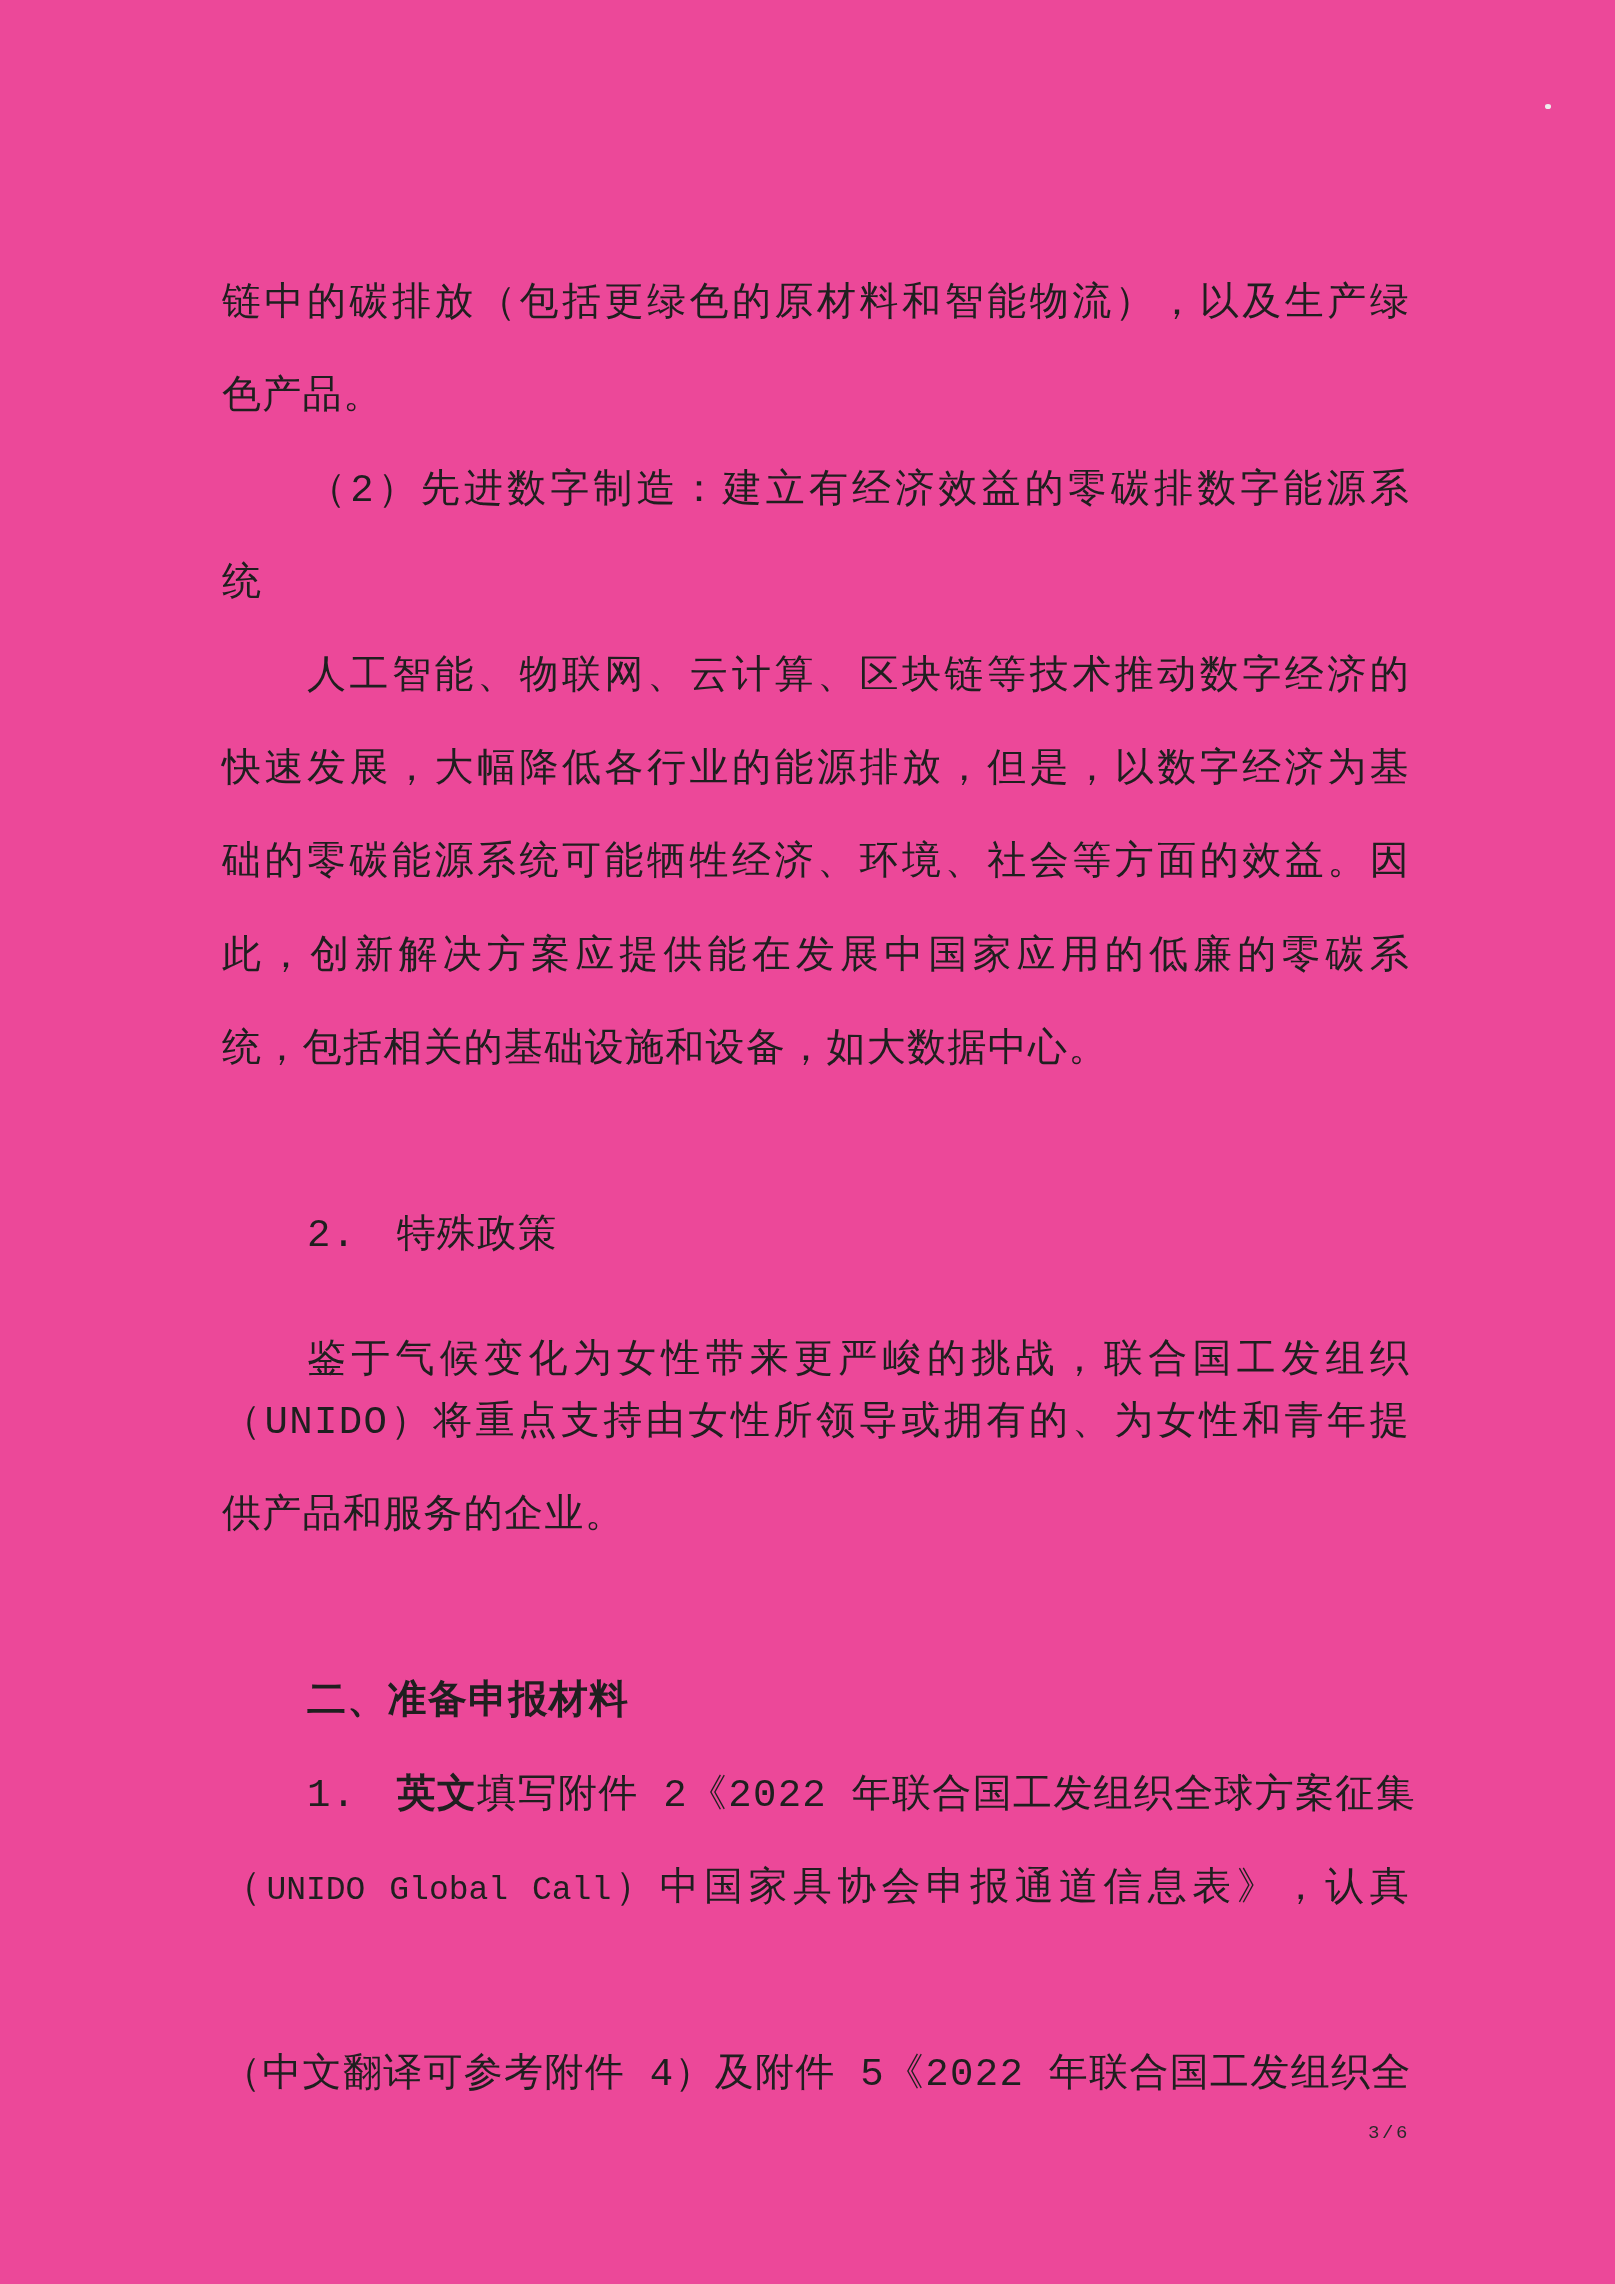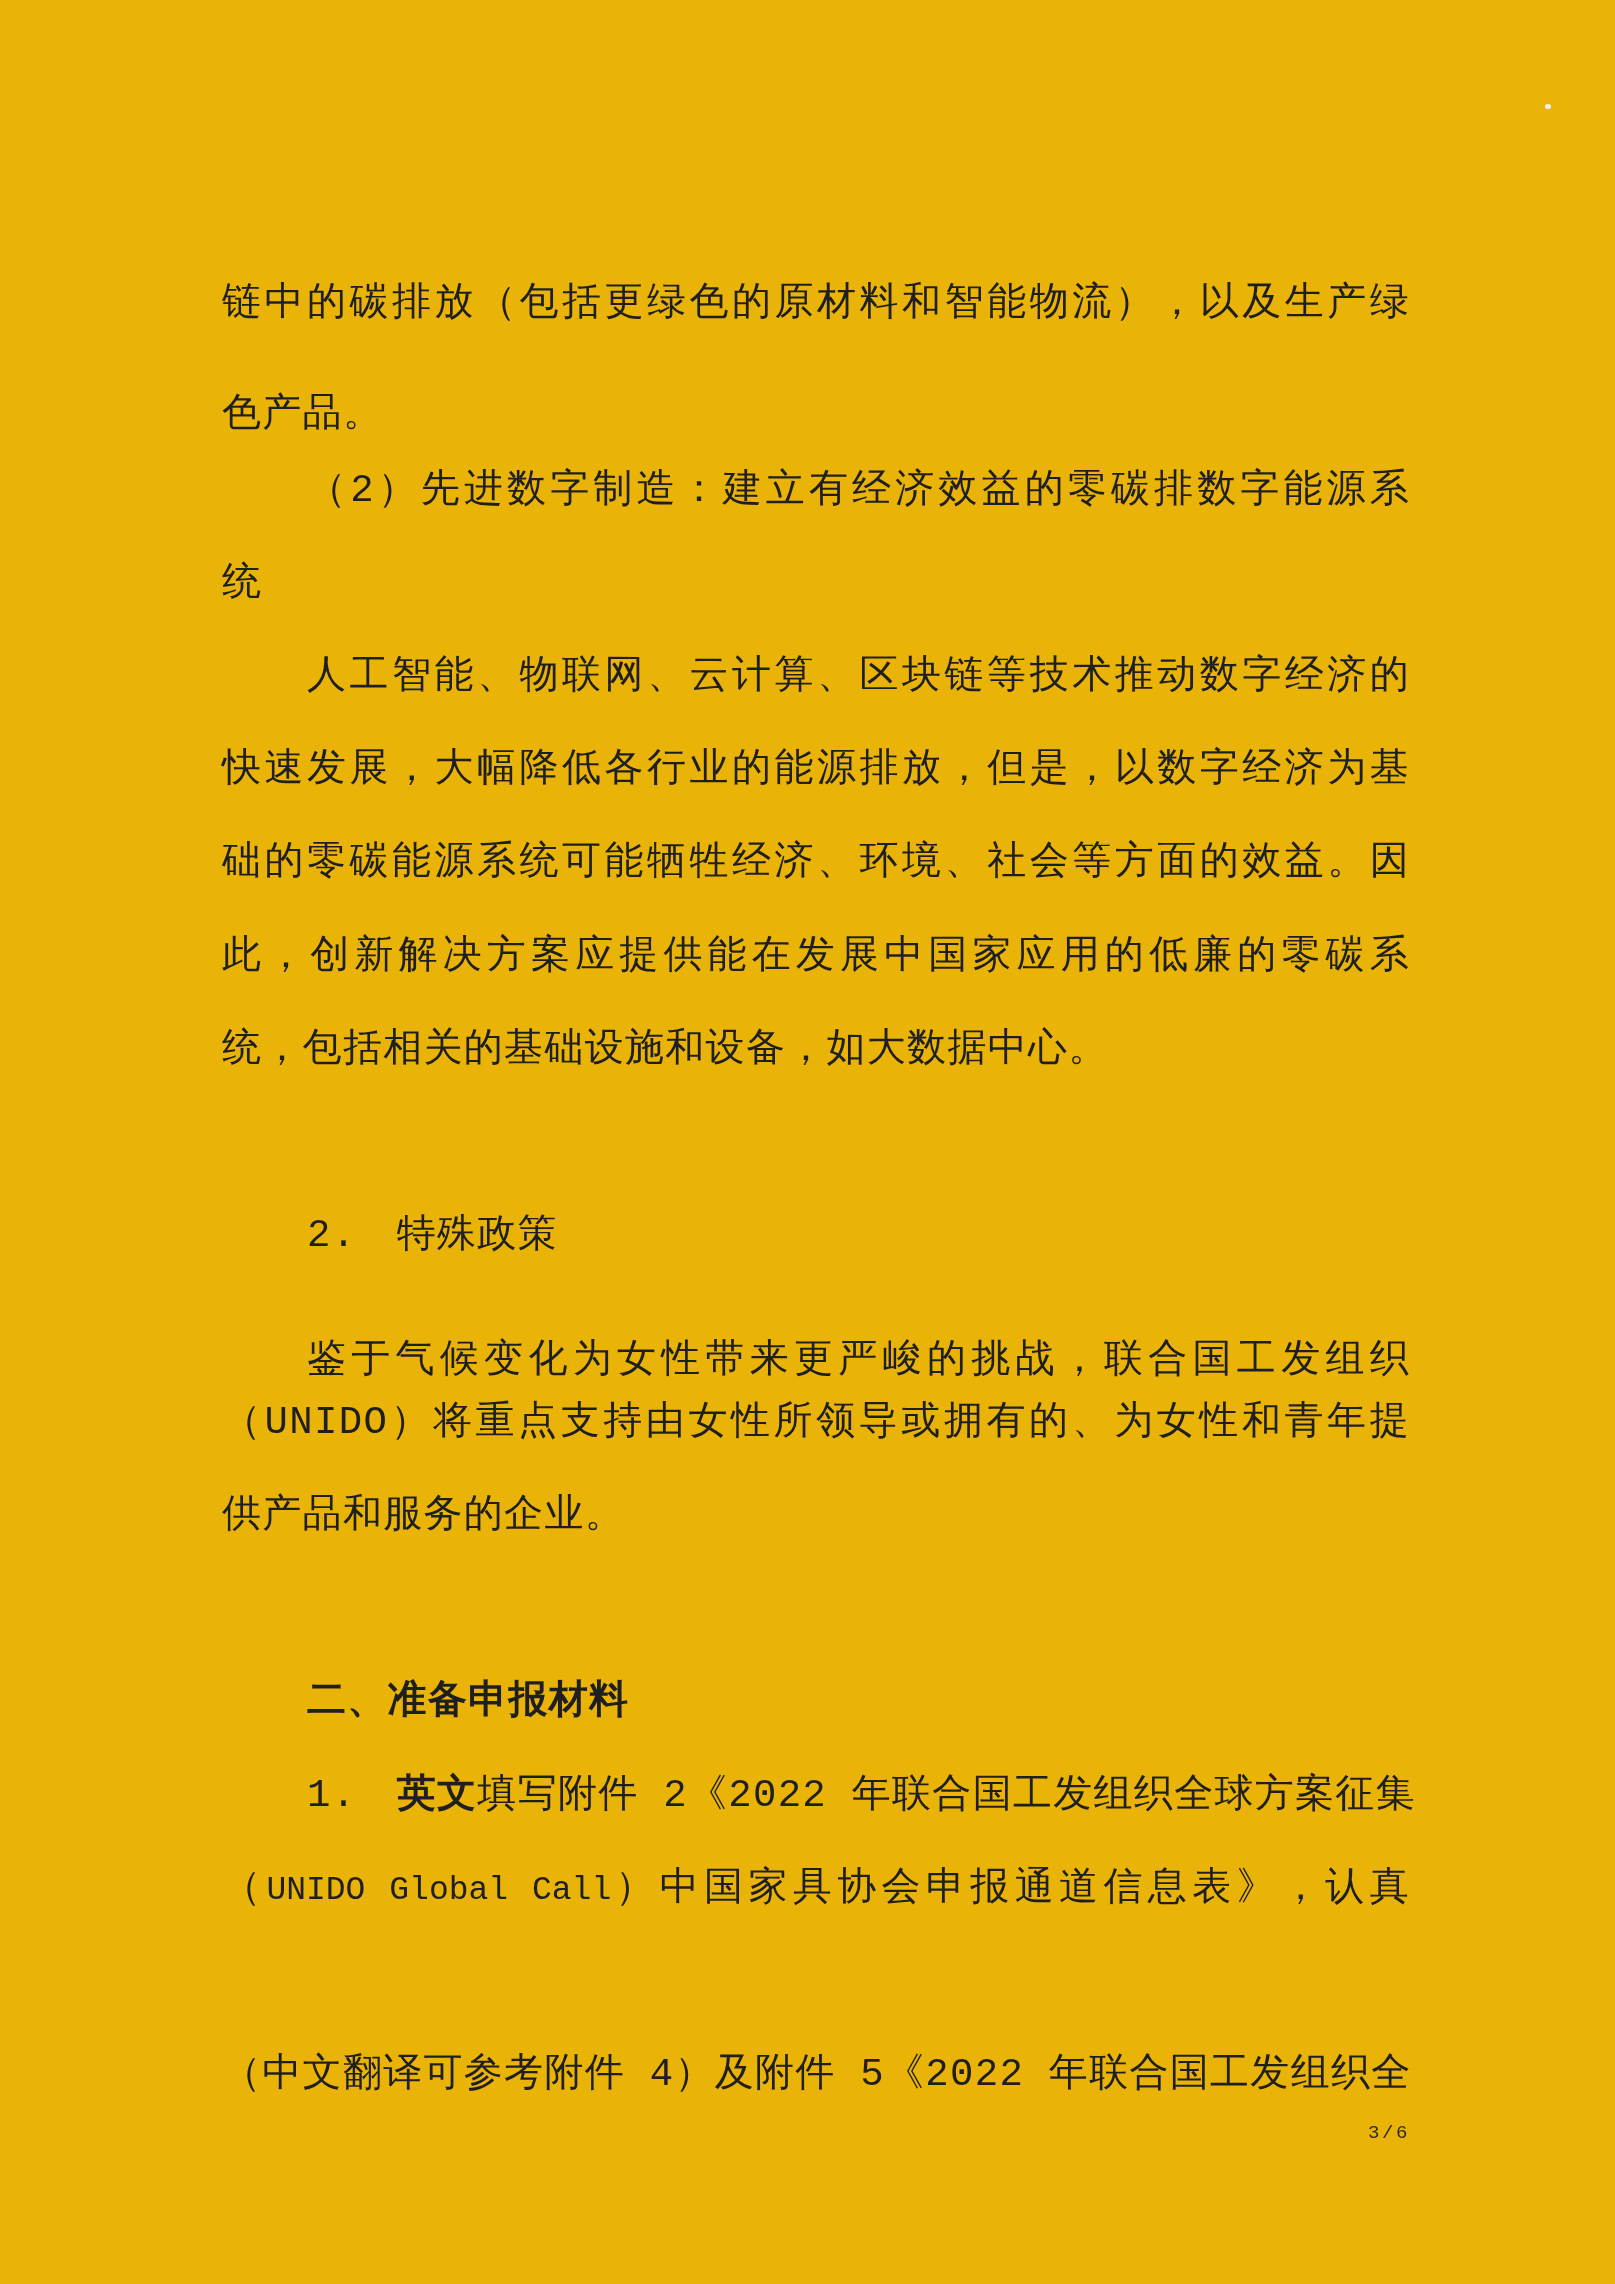--- a/index.html
+++ b/index.html
@@ -4,21 +4,21 @@
 <style>
   html, body { margin: 0; padding: 0; }
   body {
     width: 1616px; height: 2284px;
     background: #ffffff;
     font-family: "Liberation Mono", "DejaVu Sans Mono", monospace;
   }
   .page {
     position: absolute; left: 0; top: 0;
     width: 1616px; height: 2284px;
-    background: #eab308; overflow: hidden;
+    background: #ec4899; overflow: hidden;
   }
   .doc-body { position: absolute; left: 0; top: 0; width: 1616px; height: 2284px; }
   .line {
     position: absolute;
     left: 222px;
     width: 1188px;
     height: 93px;
     line-height: 93px;
     font-size: 39px;
     letter-spacing: 1.3px;
@@ -55,21 +55,21 @@
     background: #ededed;
     border-radius: 50%;
   }
 </style>
 </head>
 <body>
 
 <div class="page">
   <div class="doc-body" id="doc-body">
       <div class="line justify" style="top: 258px;"><span class="">链中的碳排放（包括更绿色的原材料和智能物流），以及生产绿</span></div>
-      <div class="line" style="top: 369px;"><span class="">色产品。</span></div>
+      <div class="line" style="top: 351px;"><span class="">色产品。</span></div>
       <div class="line justify indent" style="top: 445px;"><span class="">（2）先进数字制造：建立有经济效益的零碳排数字能源系</span></div>
       <div class="line" style="top: 538px;"><span class="">统</span></div>
       <div class="line justify indent" style="top: 631px;"><span class="">人工智能、物联网、云计算、区块链等技术推动数字经济的</span></div>
       <div class="line justify" style="top: 724px;"><span class="">快速发展，大幅降低各行业的能源排放，但是，以数字经济为基</span></div>
       <div class="line justify" style="top: 817px;"><span class="">础的零碳能源系统可能牺牲经济、环境、社会等方面的效益。因</span></div>
       <div class="line justify" style="top: 911px;"><span class="">此，创新解决方案应提供能在发展中国家应用的低廉的零碳系</span></div>
       <div class="line" style="top: 1004px;"><span class="">统，包括相关的基础设施和设备，如大数据中心。</span></div>
       <div class="line indent" style="top: 1190px;"><span class="">2.　特殊政策</span></div>
       <div class="line justify indent" style="top: 1315px;"><span class="">鉴于气候变化为女性带来更严峻的挑战，联合国工发组织</span></div>
       <div class="line justify" style="top: 1377px;"><span class="">（UNIDO）将重点支持由女性所领导或拥有的、为女性和青年提</span></div>

